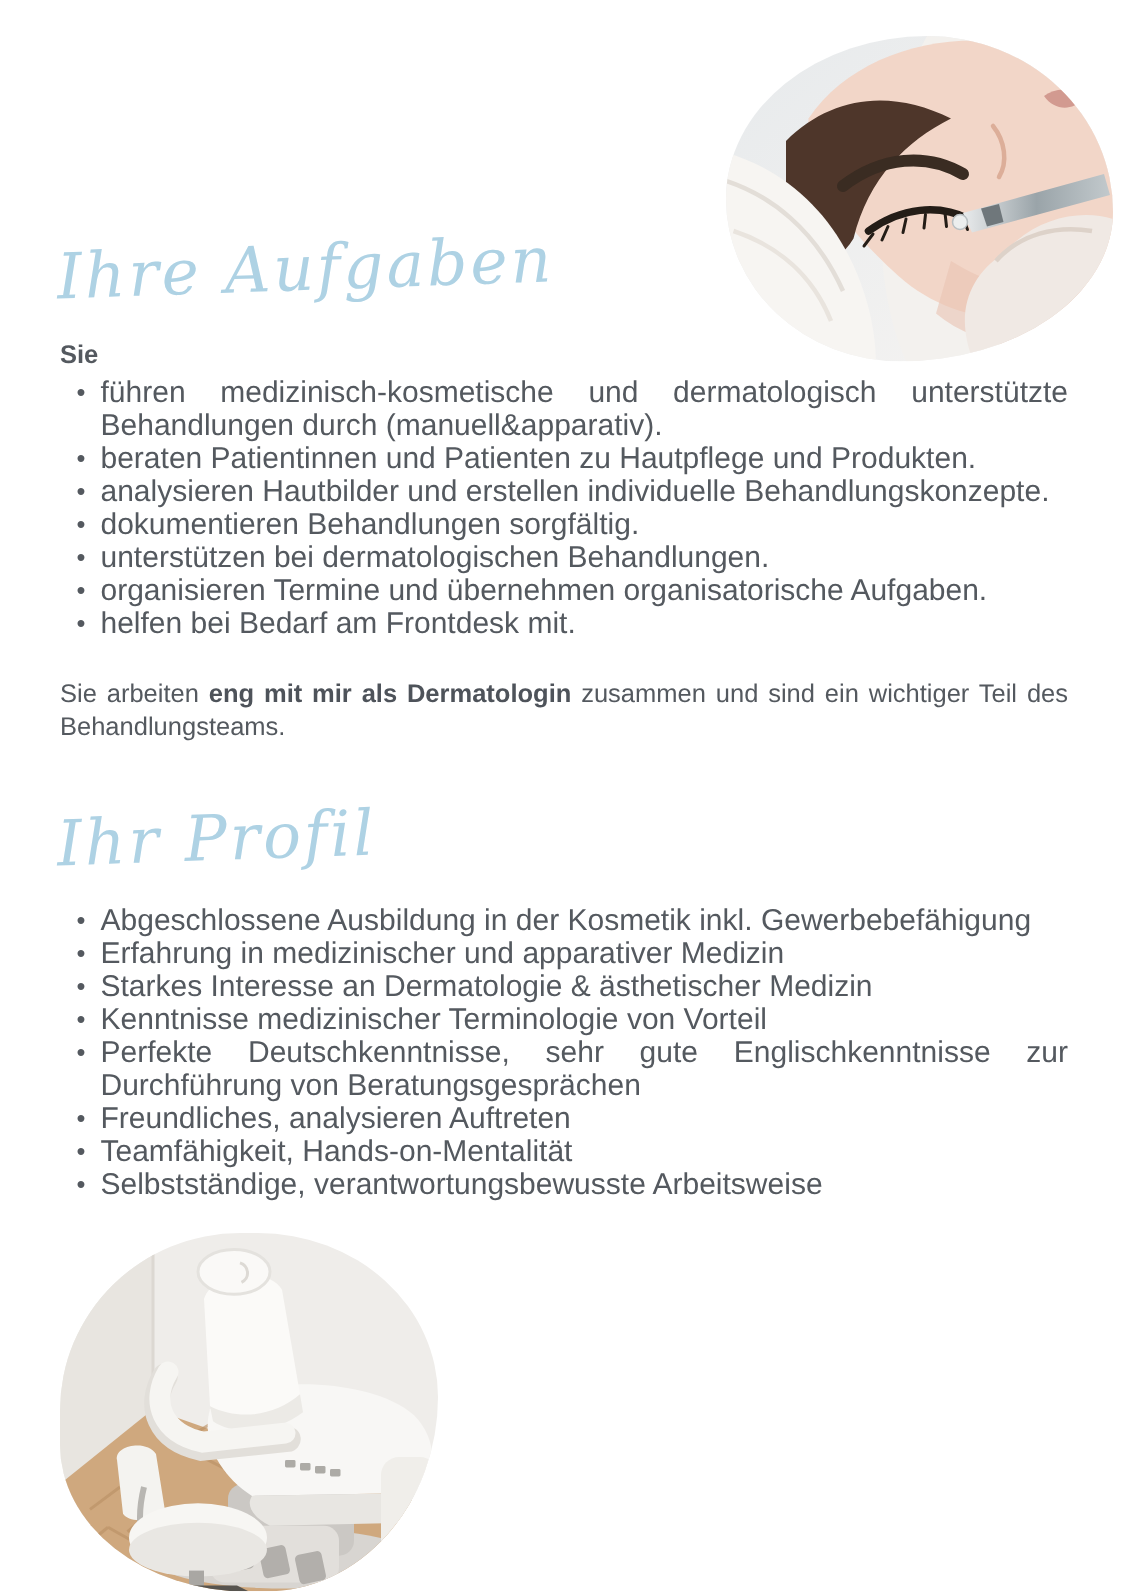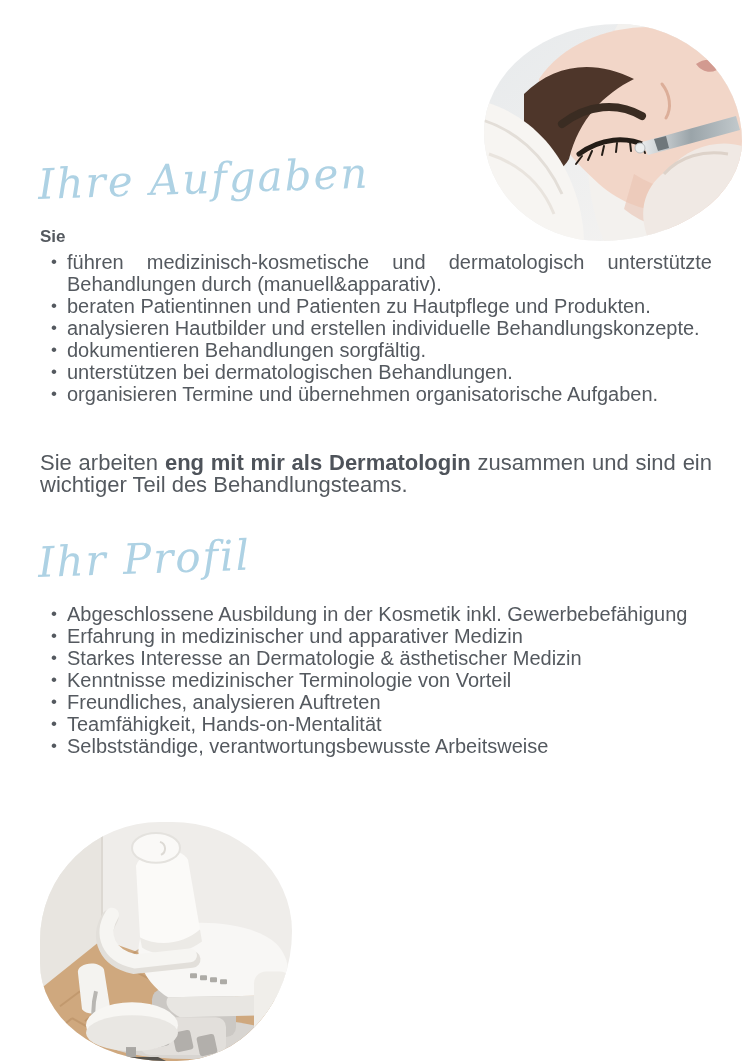--- a/index.html
+++ b/index.html
@@ -48,21 +48,21 @@
     position:relative;padding-left:27px;margin:0;
     text-align:justify;
   }
   .list li::before{
     content:"\2022";
     position:absolute;left:11px;top:0;
     color:#54595f;font-size:17px;
   }
   .closing{
     position:absolute;left:40px;top:452px;width:672px;margin:0;
-    font-size:22px;line-height:22px;text-align:justify;
+    font-size:17px;line-height:22px;text-align:justify;
   }
   .closing strong{font-weight:700;color:#4e535a;}
 </style>
 </head>
 <body>
 
 <div class="page">
 
   <div class="photo photo-top">
     <svg viewBox="0 0 258 217" preserveAspectRatio="none">
@@ -112,31 +112,33 @@
 
   <p class="lead">Sie</p>
 
   <ul class="list list-aufgaben">
     <li>führen medizinisch-kosmetische und dermatologisch unterstützte Behandlungen durch (manuell&amp;apparativ).</li>
     <li>beraten Patientinnen und Patienten zu Hautpflege und Produkten.</li>
     <li>analysieren Hautbilder und erstellen individuelle Behandlungskonzepte.</li>
     <li>dokumentieren Behandlungen sorgfältig.</li>
     <li>unterstützen bei dermatologischen Behandlungen.</li>
     <li>organisieren Termine und übernehmen organisatorische Aufgaben.</li>
+    <li>helfen bei Bedarf am Frontdesk mit.</li>
   </ul>
 
   <p class="closing"><span>Sie arbeiten </span><strong>eng mit mir als Dermatologin</strong><span> zusammen und sind ein wichtiger Teil des Behandlungsteams.</span></p>
 
   <h2 class="script h-profil">Ihr Profil</h2>
 
   <ul class="list list-profil">
     <li>Abgeschlossene Ausbildung in der Kosmetik inkl. Gewerbebefähigung</li>
     <li>Erfahrung in medizinischer und apparativer Medizin</li>
     <li>Starkes Interesse an Dermatologie &amp; ästhetischer Medizin</li>
     <li>Kenntnisse medizinischer Terminologie von Vorteil</li>
+    <li>Perfekte Deutschkenntnisse, sehr gute Englischkenntnisse zur Durchführung von Beratungsgesprächen</li>
     <li>Freundliches, analysieren Auftreten</li>
     <li>Teamfähigkeit, Hands-on-Mentalität</li>
     <li>Selbstständige, verantwortungsbewusste Arbeitsweise</li>
   </ul>
 
   <div class="photo photo-bottom">
     <svg viewBox="0 0 252 240" preserveAspectRatio="none">
 
       <rect width="252" height="240" fill="#efedea"></rect>
       <polygon points="0,0 62,0 62,128 0,168" fill="#e8e5e0"></polygon>

